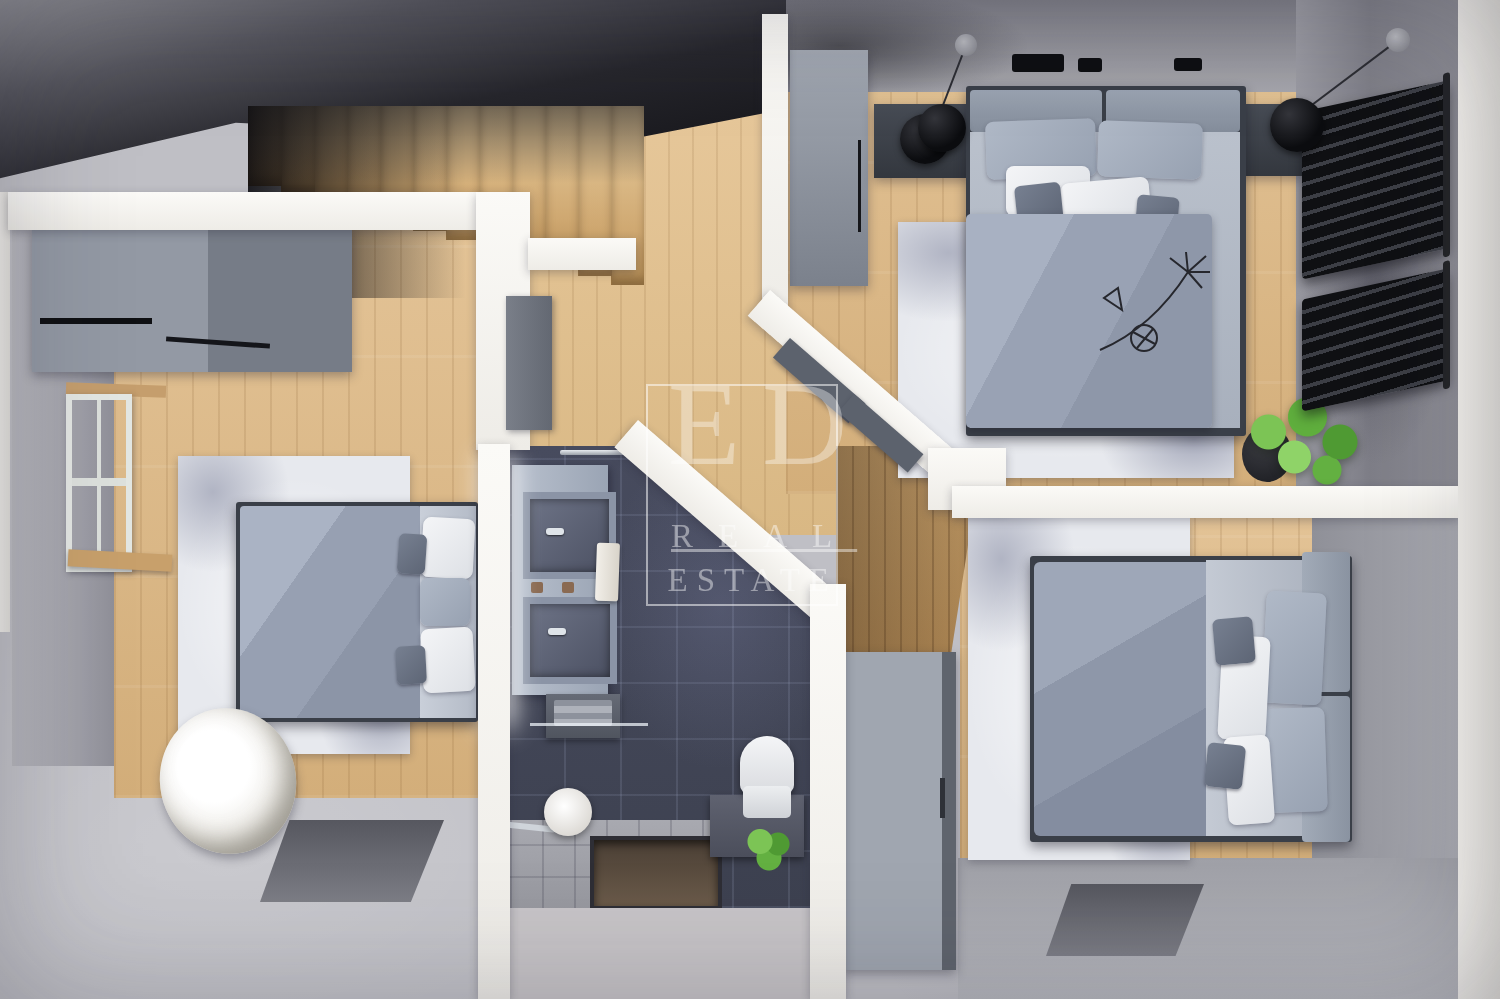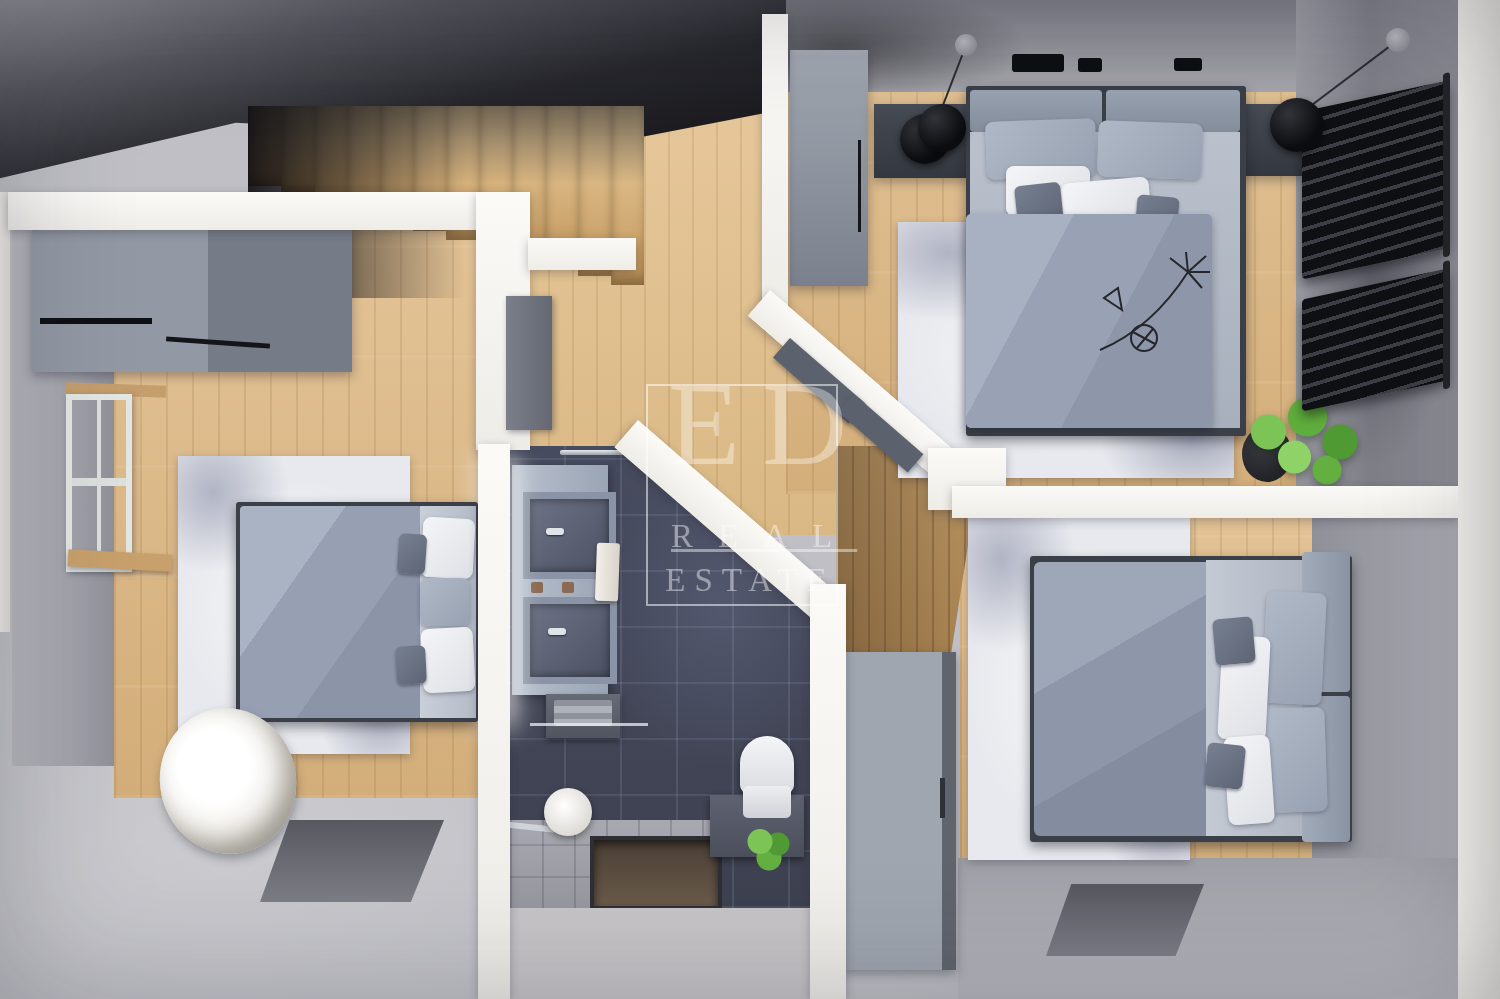--- a/index.html
+++ b/index.html
@@ -51,21 +51,21 @@
         repeating-linear-gradient(90deg, rgba(165,175,205,.16) 0 2px, rgba(0,0,0,0) 2px 56px),
         repeating-linear-gradient(0deg, rgba(165,175,205,.14) 0 2px, rgba(0,0,0,0) 2px 56px),
         radial-gradient(60% 50% at 70% 35%, rgba(120,125,160,.30), transparent 70%),
         linear-gradient(180deg,#474b5e,#3d4150);}
   .tiles-lt{background-image:
         repeating-linear-gradient(90deg, rgba(70,70,85,.25) 0 2px, rgba(0,0,0,0) 2px 32px),
         repeating-linear-gradient(0deg, rgba(70,70,85,.22) 0 2px, rgba(0,0,0,0) 2px 32px),
         linear-gradient(180deg,#a8a9b0,#97989f);}
   .cutout{background:linear-gradient(180deg,#56575f,#7d7e86);clip-path:polygon(16% 0,100% 0,82% 100%,0 100%);}
   
-  .wm{color:rgba(255,255,255,.44);text-align:center;z-index:60;mix-blend-mode:screen;}
+  .wm{color:rgba(255,255,255,.44);text-align:right;z-index:60;mix-blend-mode:screen;}
   .wm-box{position:absolute;left:0;right:0;top:12px;bottom:6px;border:2px solid rgba(255,255,255,.52);}
   .wm-mono{position:absolute;top:-6px;left:0;right:0;font:400 118px/1 "Liberation Serif",serif;
            letter-spacing:22px;text-indent:22px;color:rgba(255,255,255,.36);}
   .wm-l1{position:absolute;top:148px;left:0;right:0;font:400 33px/1 "Liberation Serif",serif;
          letter-spacing:25px;text-indent:25px;text-decoration:underline;}
   .wm-l2{position:absolute;top:192px;left:8px;right:0;font:400 33px/1 "Liberation Serif",serif;
          letter-spacing:9px;text-indent:9px;}
   .vignette{inset:0;box-shadow:inset 0 0 130px rgba(35,35,50,.28);pointer-events:none;z-index:70;}
 </style>
 </head>

